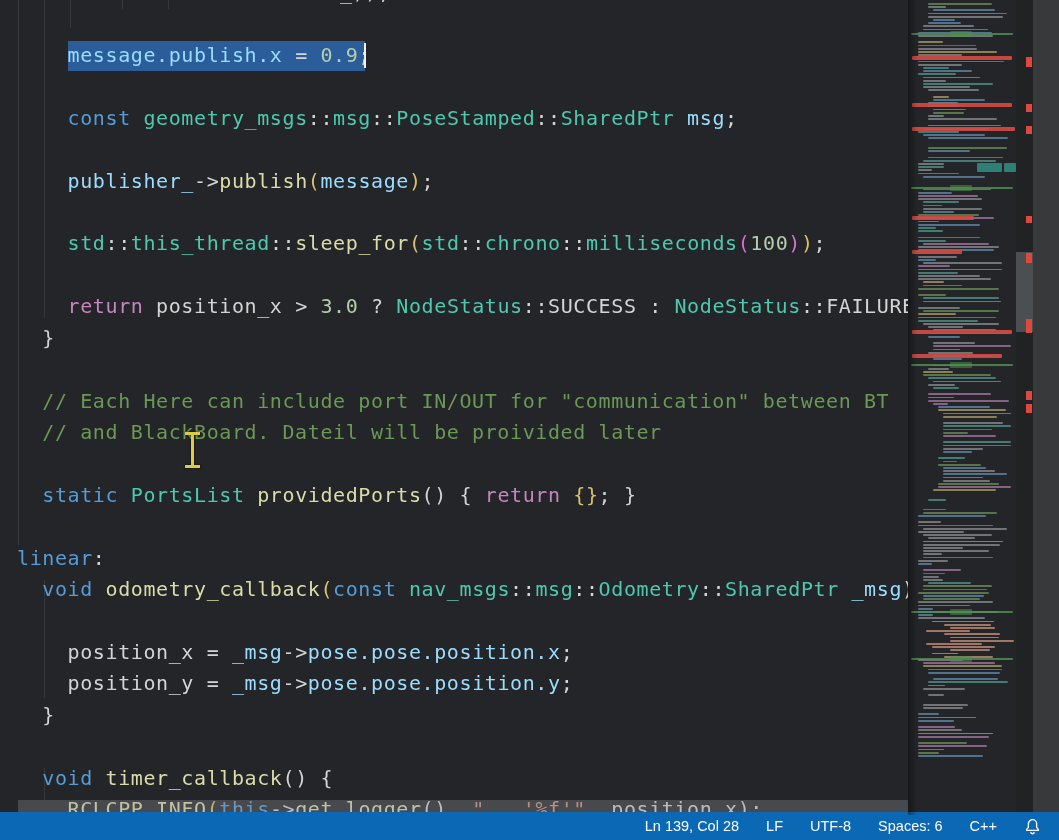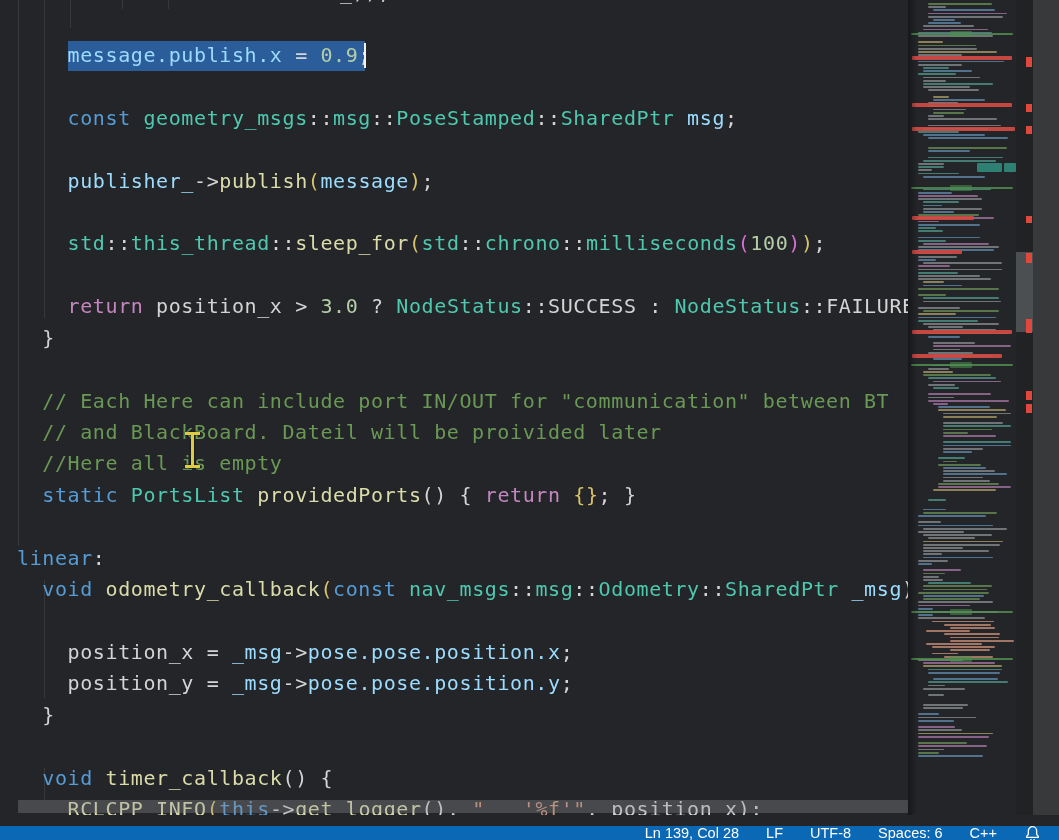--- a/index.html
+++ b/index.html
@@ -21,21 +21,21 @@
   
   #minimap{position:absolute;top:0;height:815px;overflow:hidden;}
   #minimap::before{content:"";position:absolute;left:0;top:0;bottom:0;width:9px;
                    background:linear-gradient(to right,rgba(0,0,0,.38),transparent);z-index:5;}
   .mm-row{position:absolute;border-radius:1px;}
   #ruler{position:absolute;top:0;height:815px;}
   .ruler-mark{position:absolute;}
   #v-slider{position:absolute;}
   #right-strip{position:absolute;top:0;height:815px;}
   
-  #status-bar{position:absolute;left:0;bottom:0;width:1059px;height:14px;
+  #status-bar{position:absolute;left:0;bottom:0;width:1059px;height:28px;
               display:flex;align-items:center;justify-content:flex-end;
               gap:27px;padding-right:18px;box-sizing:border-box;
               font-family:"Liberation Sans",sans-serif;font-size:14.5px;color:#fdfdfd;}
   .status-item{cursor:pointer;white-space:nowrap;}
   #bell{display:flex;align-items:center;}
 </style>
 </head>
 <body>
 
 <div id="app" style="background: rgb(35, 37, 40);">
@@ -54,21 +54,21 @@
     <div id="code-lines">
         <div class="code-line" style="top: -23px; left: 340px;"><span style="color: rgb(212, 212, 212);">_));</span></div>
         <div class="code-line" style="top: 39.86px; left: 17px;"><span>    </span><span style="color: rgb(156, 220, 254);">message.publish.x </span><span style="color: rgb(212, 212, 212);">= </span><span style="color: rgb(181, 206, 168);">0.9</span><span style="color: rgb(212, 212, 212);">;</span></div>
         <div class="code-line" style="top: 102.72px; left: 17px;"><span>    </span><span style="color: rgb(86, 156, 214);">const </span><span style="color: rgb(78, 201, 176);">geometry_msgs</span><span style="color: rgb(212, 212, 212);">::</span><span style="color: rgb(78, 201, 176);">msg</span><span style="color: rgb(212, 212, 212);">::</span><span style="color: rgb(78, 201, 176);">PoseStamped</span><span style="color: rgb(212, 212, 212);">::</span><span style="color: rgb(78, 201, 176);">SharedPtr</span><span style="color: rgb(156, 220, 254);"> msg</span><span style="color: rgb(212, 212, 212);">;</span></div>
         <div class="code-line" style="top: 165.58px; left: 17px;"><span>    </span><span style="color: rgb(156, 220, 254);">publisher_</span><span style="color: rgb(212, 212, 212);">-&gt;</span><span style="color: rgb(220, 220, 170);">publish</span><span style="color: rgb(217, 194, 106);">(</span><span style="color: rgb(156, 220, 254);">message</span><span style="color: rgb(217, 194, 106);">)</span><span style="color: rgb(212, 212, 212);">;</span></div>
         <div class="code-line" style="top: 228.44px; left: 17px;"><span>    </span><span style="color: rgb(78, 201, 176);">std</span><span style="color: rgb(212, 212, 212);">::</span><span style="color: rgb(78, 201, 176);">this_thread</span><span style="color: rgb(212, 212, 212);">::</span><span style="color: rgb(220, 220, 170);">sleep_for</span><span style="color: rgb(217, 194, 106);">(</span><span style="color: rgb(78, 201, 176);">std</span><span style="color: rgb(212, 212, 212);">::</span><span style="color: rgb(78, 201, 176);">chrono</span><span style="color: rgb(212, 212, 212);">::</span><span style="color: rgb(78, 201, 176);">milliseconds</span><span style="color: rgb(214, 112, 214);">(</span><span style="color: rgb(181, 206, 168);">100</span><span style="color: rgb(214, 112, 214);">)</span><span style="color: rgb(217, 194, 106);">)</span><span style="color: rgb(212, 212, 212);">;</span></div>
         <div class="code-line" style="top: 291.3px; left: 17px;"><span>    </span><span style="color: rgb(197, 134, 192);">return </span><span style="color: rgb(212, 212, 212);">position_x </span><span style="color: rgb(212, 212, 212);">&gt; </span><span style="color: rgb(181, 206, 168);">3.0 </span><span style="color: rgb(212, 212, 212);">? </span><span style="color: rgb(78, 201, 176);">NodeStatus</span><span style="color: rgb(212, 212, 212);">::</span><span style="color: rgb(212, 212, 212);">SUCCESS </span><span style="color: rgb(212, 212, 212);">: </span><span style="color: rgb(78, 201, 176);">NodeStatus</span><span style="color: rgb(212, 212, 212);">::</span><span style="color: rgb(212, 212, 212);">FAILURE;</span></div>
         <div class="code-line" style="top: 322.73px; left: 17px;"><span>  </span><span style="color: rgb(212, 212, 212);">}</span></div>
         <div class="code-line" style="top: 385.59px; left: 17px;"><span>  </span><span style="color: rgb(106, 153, 85);">// Each Here can include port IN/OUT for "communication" between BT</span></div>
         <div class="code-line" style="top: 417.02px; left: 17px;"><span>  </span><span style="color: rgb(106, 153, 85);">// and BlackBoard. Dateil will be proivided later</span></div>
-        <div class="code-line" style="top: 448.45px; left: 17px;"><span>  </span><span style="color: rgb(106, 153, 85);">//Here all is empty</span></div>
+        <div class="code-line" style="top: 448.45px; left: 17px;"><span>  </span></div>
         <div class="code-line" style="top: 479.88px; left: 17px;"><span>  </span><span style="color: rgb(86, 156, 214);">static </span><span style="color: rgb(78, 201, 176);">PortsList </span><span style="color: rgb(220, 220, 170);">providedPorts</span><span style="color: rgb(212, 212, 212);">()</span><span style="color: rgb(212, 212, 212);"> { </span><span style="color: rgb(197, 134, 192);">return </span><span style="color: rgb(217, 194, 106);">{}</span><span style="color: rgb(212, 212, 212);">; }</span></div>
         <div class="code-line" style="top: 542.74px; left: 17px;"><span style="color: rgb(86, 156, 214);">linear</span><span style="color: rgb(212, 212, 212);">:</span></div>
         <div class="code-line" style="top: 574.17px; left: 17px;"><span>  </span><span style="color: rgb(86, 156, 214);">void </span><span style="color: rgb(220, 220, 170);">odometry_callback</span><span style="color: rgb(217, 194, 106);">(</span><span style="color: rgb(86, 156, 214);">const </span><span style="color: rgb(78, 201, 176);">nav_msgs</span><span style="color: rgb(212, 212, 212);">::</span><span style="color: rgb(78, 201, 176);">msg</span><span style="color: rgb(212, 212, 212);">::</span><span style="color: rgb(78, 201, 176);">Odometry</span><span style="color: rgb(212, 212, 212);">::</span><span style="color: rgb(78, 201, 176);">SharedPtr</span><span style="color: rgb(156, 220, 254);"> _msg</span><span style="color: rgb(212, 212, 212);">) {</span></div>
         <div class="code-line" style="top: 637.03px; left: 17px;"><span>    </span><span style="color: rgb(212, 212, 212);">position_x </span><span style="color: rgb(212, 212, 212);">= </span><span style="color: rgb(156, 220, 254);">_msg</span><span style="color: rgb(212, 212, 212);">-&gt;</span><span style="color: rgb(156, 220, 254);">pose.pose.position.x</span><span style="color: rgb(212, 212, 212);">;</span></div>
         <div class="code-line" style="top: 668.46px; left: 17px;"><span>    </span><span style="color: rgb(212, 212, 212);">position_y </span><span style="color: rgb(212, 212, 212);">= </span><span style="color: rgb(156, 220, 254);">_msg</span><span style="color: rgb(212, 212, 212);">-&gt;</span><span style="color: rgb(156, 220, 254);">pose.pose.position.y</span><span style="color: rgb(212, 212, 212);">;</span></div>
         <div class="code-line" style="top: 699.89px; left: 17px;"><span>  </span><span style="color: rgb(212, 212, 212);">}</span></div>
         <div class="code-line" style="top: 762.75px; left: 17px;"><span>  </span><span style="color: rgb(86, 156, 214);">void </span><span style="color: rgb(220, 220, 170);">timer_callback</span><span style="color: rgb(212, 212, 212);">() {</span></div>
         <div class="code-line" style="top: 794.18px; left: 17px;"><span>    </span><span style="color: rgb(220, 220, 170);">RCLCPP_INFO</span><span style="color: rgb(217, 194, 106);">(</span><span style="color: rgb(86, 156, 214);">this</span><span style="color: rgb(212, 212, 212);">-&gt;</span><span style="color: rgb(220, 220, 170);">get_logger</span><span style="color: rgb(212, 212, 212);">(), </span><span style="color: rgb(206, 145, 120);">"   '%f'"</span><span style="color: rgb(212, 212, 212);">, position_x);</span></div>
       </div>
     <div id="caret" style="left: 364px; top: 43px;"></div>

